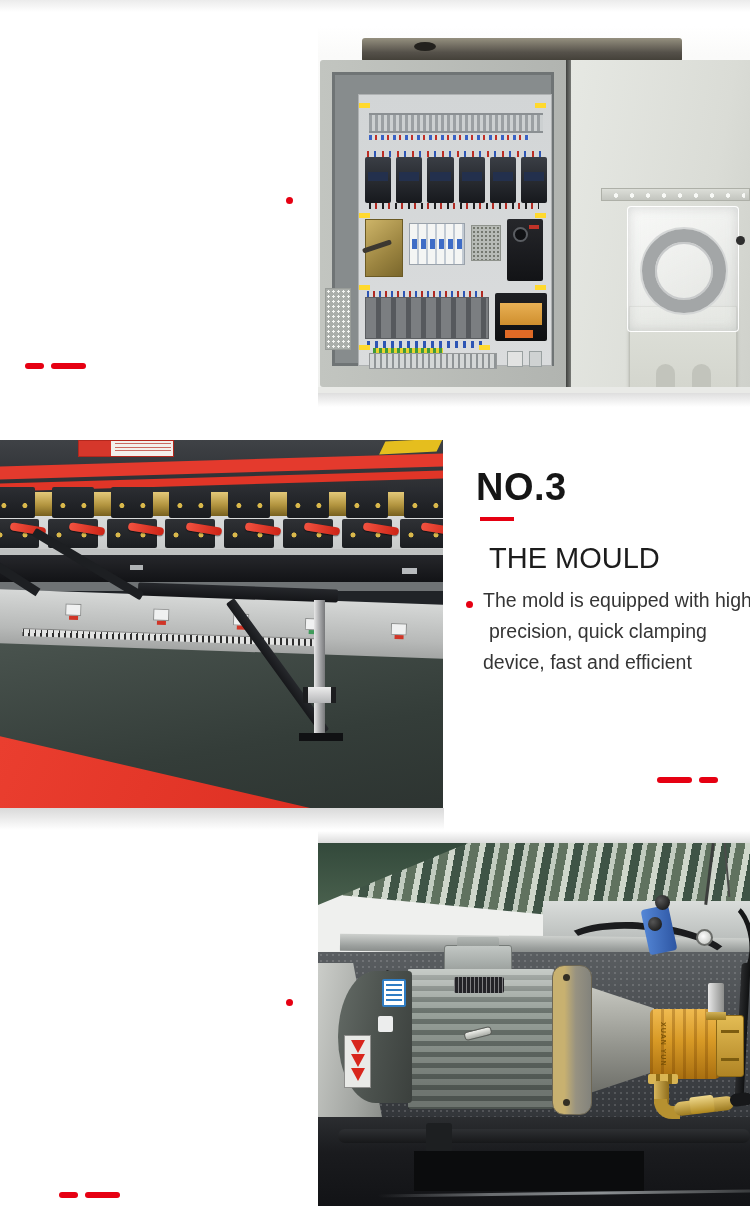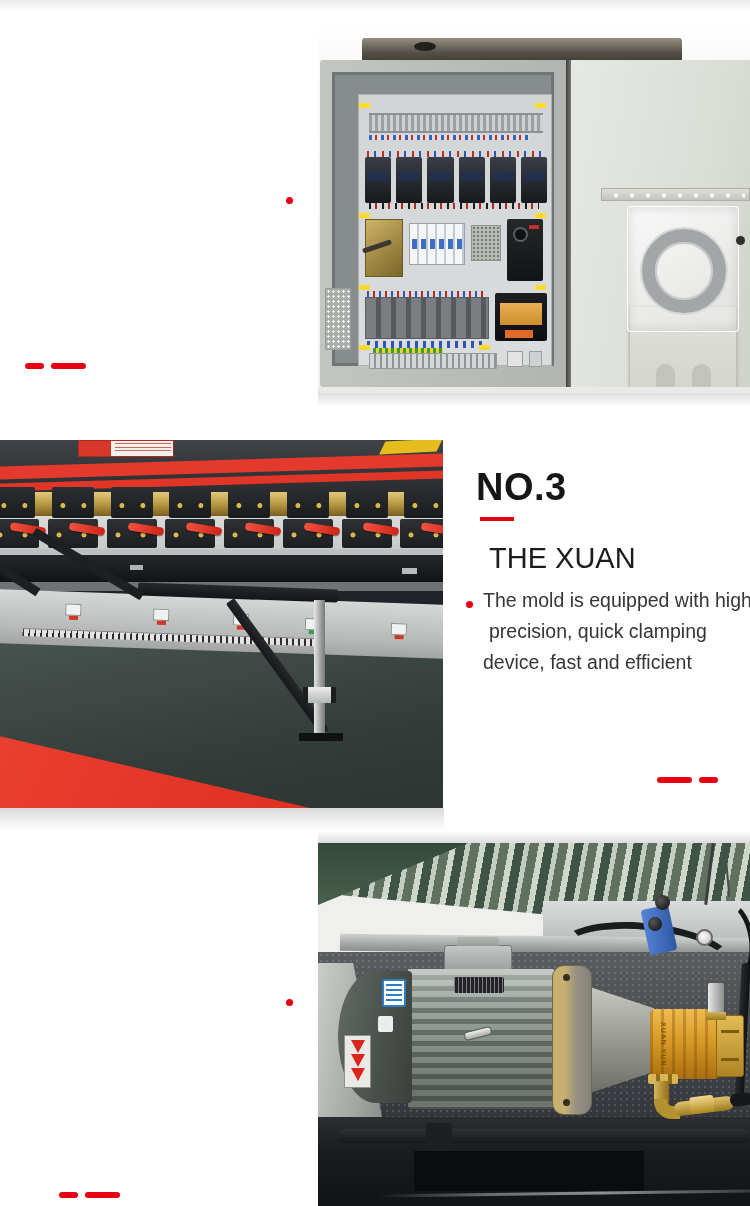--- a/index.html
+++ b/index.html
@@ -320,21 +320,21 @@
       <div class="p2-brC"></div>
       <div class="p2-brB"></div>
       <div class="p2-post"></div>
       <div class="p2-pbr"></div>
       <div class="p2-foot"></div>
     </div>
     <div class="shadow2"></div>
 
     <div class="num n2">NO.3</div>
     <div class="uline u2"></div>
-    <h2 class="ttl t2">THE XUAN</h2>
+    <h2 class="ttl t2">THE MOULD</h2>
     <span class="dot dot2"></span>
     <div class="desc d2">
       <div>The mold is equipped with high</div>
       <div>precision, quick clamping</div>
       <div>device, fast and efficient</div>
     </div>
     <div class="dashes ds2">
         <i class="l"></i>
         <i class="s"></i>
       </div>

